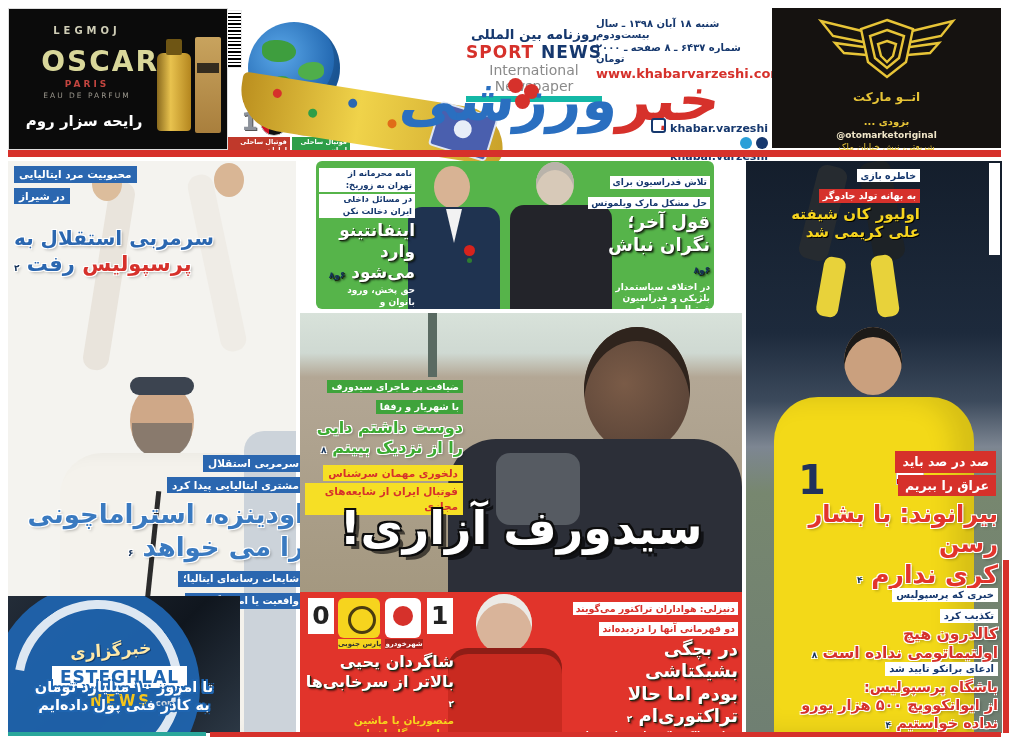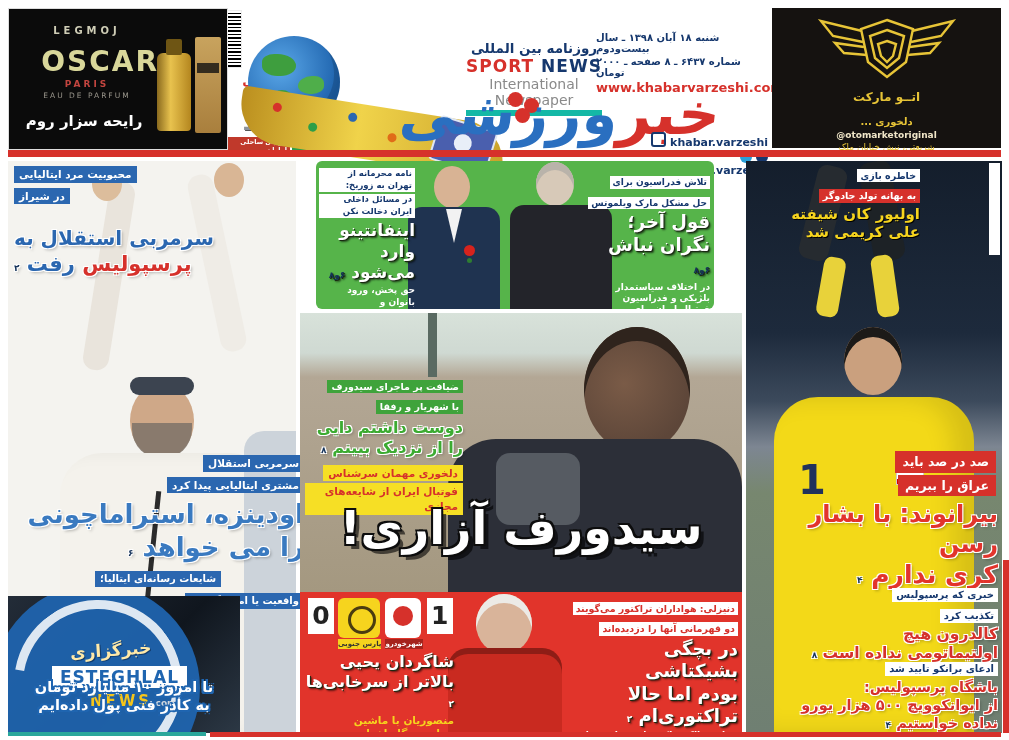--- a/index.html
+++ b/index.html
@@ -54,21 +54,21 @@
       <span class="circ" style="width:26px;height:26px;display:inline-block;border:1px solid #ccc;background:linear-gradient(90deg,#cf1126 0 30%,rgba(0,0,0,0) 30%),linear-gradient(180deg,#00843d 0 33%,#fff 33% 66%,#111 66%);"></span>
       <span class="circ" style="width:26px;height:26px;display:inline-block;border:1px solid #ccc;background:linear-gradient(180deg,#239f40 0 33%,#fff 33% 66%,#da0000 66%);"></span>
       <span class="b" style="font-size:24px;color:#8d939c;text-shadow:1px 1px 0 #555;">1</span>
     </div>
     <div style="display:flex;justify-content:center;gap:2px;margin-top:1px;">
       <span class="rtl" style="background:#c0392b;color:#fff;font-size:6.5px;padding:1px 3px;font-weight:bold;">فوتبال ساحلی امارات</span>
       <span class="rtl" style="background:#2e9e48;color:#fff;font-size:6.5px;padding:1px 3px;font-weight:bold;">فوتبال ساحلی ایران</span>
     </div>
   </div>
 
-  <div class="abs" style="left:240px;top:20px;width:530px;height:144px;">
+  <div class="abs" style="left:240px;top:6px;width:530px;height:144px;">
 
     <span class="abs circ" style="left:8px;top:16px;width:92px;height:92px;background:radial-gradient(circle at 35% 35%,#5aa7e8,#1e63ad 70%);box-shadow:inset -6px -8px 0 rgba(0,0,0,.15);">
       <span class="abs" style="left:14px;top:18px;width:34px;height:22px;background:#3e9e3e;border-radius:40% 60% 50% 50%;"></span>
       <span class="abs" style="left:50px;top:40px;width:26px;height:18px;background:#4fae4a;border-radius:60% 40% 50% 50%;"></span>
       <span class="abs" style="left:24px;top:54px;width:20px;height:16px;background:#3e9e3e;border-radius:50%;"></span>
     </span>
 
     <span class="abs" style="left:-2px;top:86px;width:268px;height:54px;background:linear-gradient(90deg,#bb8f1f,#f0d34a 45%,#caa22a);border-radius:8px 60px 18px 60px;transform:rotate(9deg);">
       <span class="abs circ" style="left:32px;top:12px;width:9px;height:9px;background:#d6312b;"></span>
       <span class="abs circ" style="left:70px;top:26px;width:9px;height:9px;background:#2e9e48;"></span>
@@ -123,21 +123,21 @@
         <path d="M70 6 L96 15 L89 48 L70 63 L51 48 L44 15 Z"></path>
         <path d="M70 16 L87 22 L82 44 L70 54 L58 44 L53 22 Z"></path>
         <path d="M70 27 L79 30 L76 42 L70 48 L64 42 L61 30 Z"></path>
         <path d="M45 17 L4 7 L16 22 L46 28"></path>
         <path d="M95 17 L136 7 L124 22 L94 28"></path>
         <path d="M47 33 L18 29 L27 39 L50 41"></path>
         <path d="M93 33 L122 29 L113 39 L90 41"></path>
       </g>
     </svg>
     <div class="rtl b" style="color:#e7c437;font-size:12px;margin-top:2px;">اتــو مارکت</div>
-    <div class="rtl b" style="color:#e7c437;font-size:10px;margin-top:12px;">دلخوری ...</div>
+    <div class="rtl b" style="color:#e7c437;font-size:10px;margin-top:12px;">بزودی ...</div>
     <div class="b" style="color:#f0e6c8;font-size:9px;margin-top:3px;">@otomarketoriginal</div>
     <div class="rtl" style="color:#e7c437;font-size:9px;margin-top:2px;">شریعتی، نبش خیابان ملک</div>
   </div>
 
   <div class="abs" style="left:8px;top:150px;width:993px;height:7px;background:#d6312b;"></div>
 
   <div class="abs" style="left:8px;top:161px;width:288px;height:572px;background:#f4f3ef;overflow:hidden;">
     <span class="figpart" style="left:88px;top:20px;width:26px;height:190px;background:#e9e4dc;transform:rotate(9deg);border-radius:12px;"></span>
     <span class="figpart" style="left:196px;top:12px;width:26px;height:180px;background:#efece6;transform:rotate(-12deg);border-radius:12px;"></span>
     <span class="figpart circ" style="left:84px;top:6px;width:30px;height:34px;background:#dcbd9c;"></span>
@@ -162,21 +162,21 @@
   </div>
 
   <div class="abs rtl" style="left:12px;top:452px;width:292px;text-align:right;">
     <div><span class="tag tag-blue" style="font-size:10.5px;">سرمربی استقلال</span></div>
     <div><span class="tag tag-blue" style="font-size:10.5px;">مشتری ایتالیایی پیدا کرد</span></div>
     <div class="b ow line" style="color:#3a7ac0;font-size:26px;margin-top:3px;">اودینزه، استراماچونی</div>
     <div class="b ow line" style="color:#3a7ac0;font-size:26px;">
       <span>را می خواهد</span>
       <span class="badge">۶</span>
     </div>
-    <div style="margin-top:4px;text-align:center;"><span class="tag tag-blue" style="font-size:10px;">شایعات رسانه‌ای ایتالیا؛</span></div>
+    <div style="margin-top:4px;"><span class="tag tag-blue" style="font-size:10px;">شایعات رسانه‌ای ایتالیا؛</span></div>
     <div><span class="tag tag-blue" style="font-size:10px;">واقعیت یا امتیازگیری؟</span></div>
   </div>
 
   <div class="abs" style="left:8px;top:596px;width:232px;height:137px;background:linear-gradient(135deg,#232c38,#10161e 55%,#2c3845);overflow:hidden;">
     <span class="abs circ" style="left:-16px;top:-12px;width:208px;height:208px;background:rgba(31,101,176,.93);"></span>
     <span class="abs circ" style="left:6px;top:4px;width:150px;height:150px;border:9px solid rgba(255,255,255,.85);border-left-color:transparent;transform:rotate(-35deg);"></span>
     <div class="abs rtl b" style="left:62px;top:44px;color:#ffe9a8;font-size:17px;transform:rotate(-4deg);text-shadow:1px 1px 0 #123c6e;">خبرگزاری</div>
     <div class="abs b" style="left:44px;top:70px;background:#fff;color:#1f65b0;font-size:17px;padding:1px 8px;letter-spacing:1px;">ESTEGHLAL</div>
     <div class="abs b" style="left:82px;top:96px;font-size:15px;letter-spacing:3px;">
       <span style="color:#f5c51a;">NEWS</span><span style="color:#cfd6de;font-size:9px;letter-spacing:0;">.com</span>

